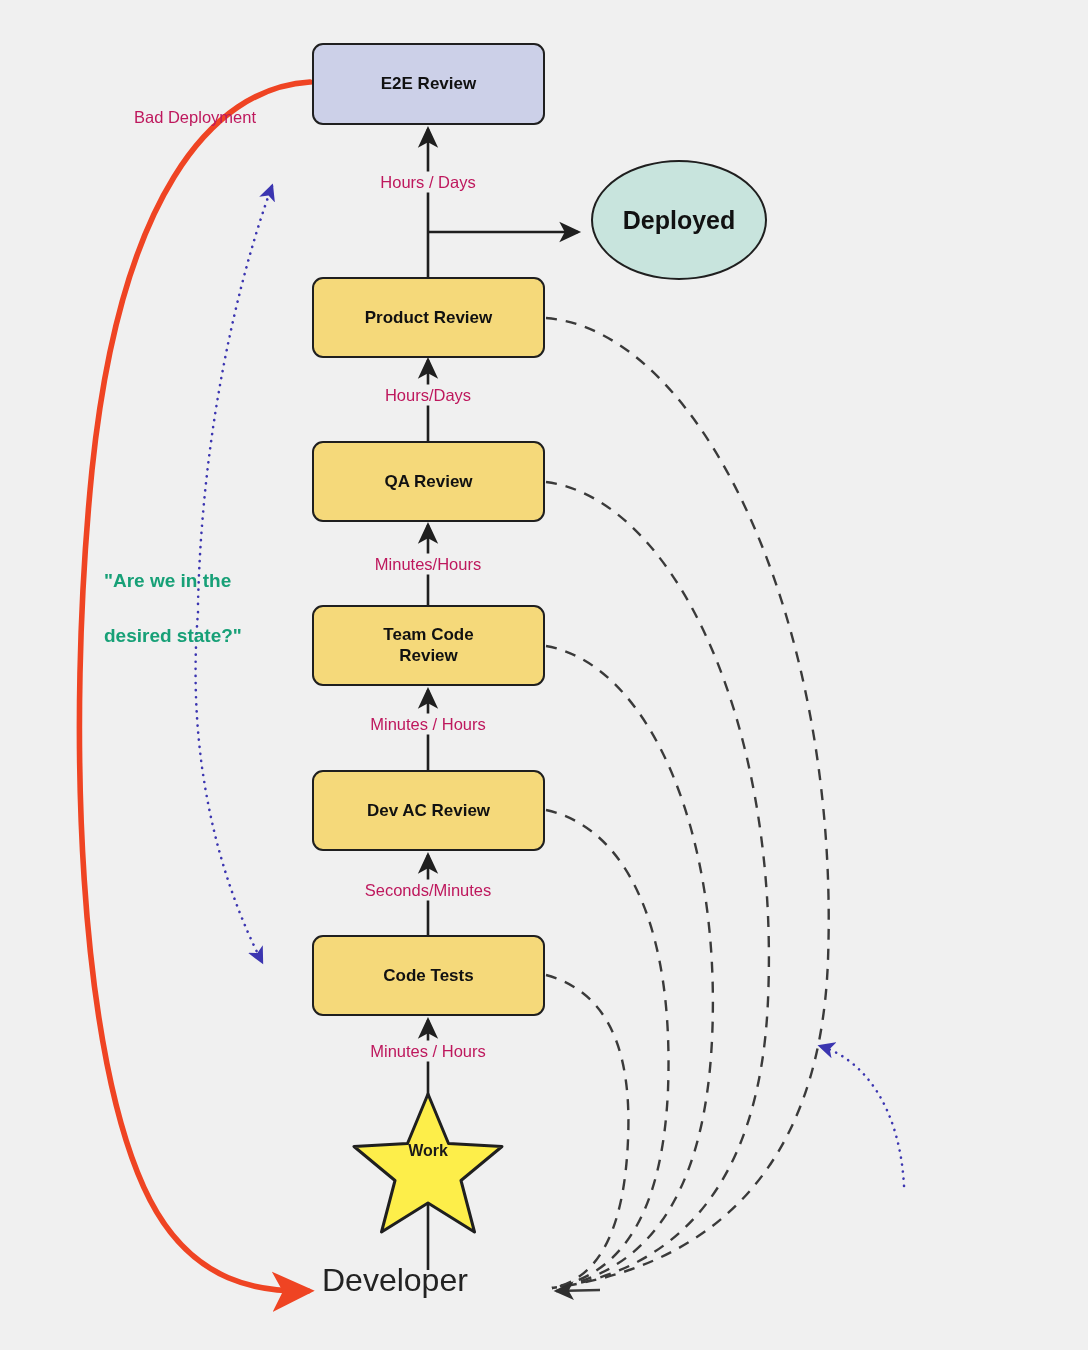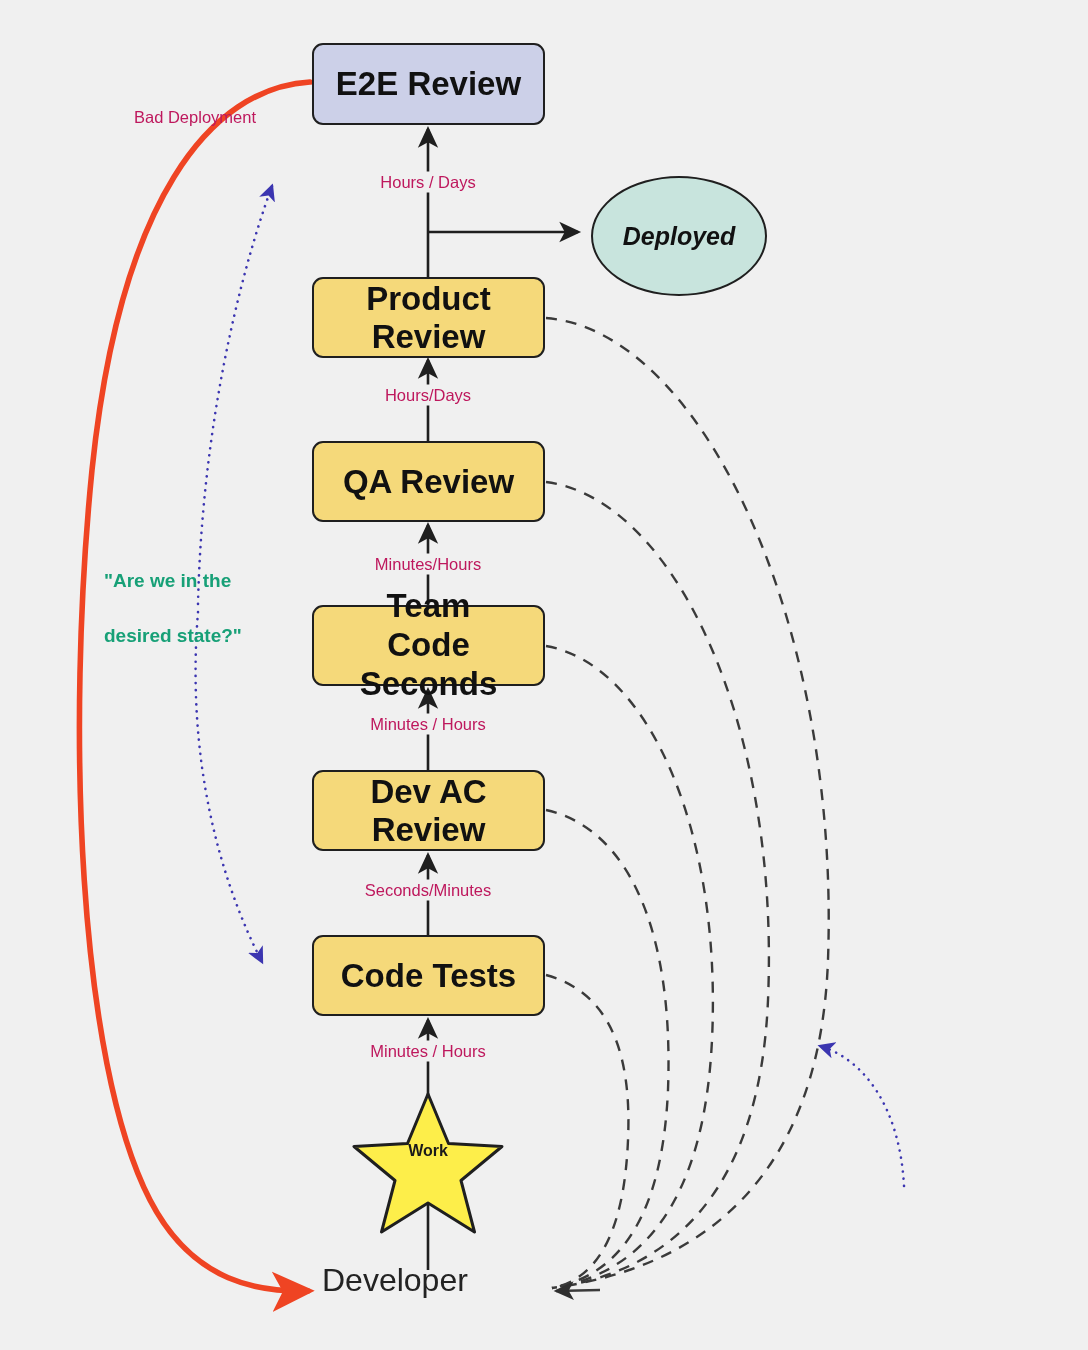--- a/index.html
+++ b/index.html
@@ -27,21 +27,21 @@
     position: absolute;
     box-sizing: border-box;
     border: 2.6px solid #1f1f1f;
     border-radius: 11px;
     display: flex;
     align-items: center;
     justify-content: center;
     text-align: center;
     color: #111111;
     font-weight: bold;
-    font-size: 33px;
+    font-size: 17px;
     line-height: 1.15;
     z-index: 6;
   }
   .node.yellow { background: #f5d97a; }
   .node.lavender { background: #ccd0e8; }
 
   .ellipse-node {
     position: absolute;
     box-sizing: border-box;
     background: #c8e4dd;
@@ -165,34 +165,34 @@
     <path d="M198,612 C186,760 220,880 262,962" stroke="#3b35b0" stroke-width="2.6" fill="none" stroke-dasharray="0.1 7" stroke-linecap="round" marker-end="url(#arrowBlueEnd)"></path>
     <path d="M198,604 C202,430 238,280 272,186" stroke="#3b35b0" stroke-width="2.6" fill="none" stroke-dasharray="0.1 7" stroke-linecap="round" marker-end="url(#arrowBlueEnd)"></path>
 
     <path d="M904,1186 C900,1110 866,1060 820,1046" stroke="#3b35b0" stroke-width="2.6" fill="none" stroke-dasharray="0.1 7" stroke-linecap="round" marker-end="url(#arrowBlueEnd)"></path>
   </svg>
 
   <div class="node lavender" style="left:312px; top:43px; width:233px; height:82px;">
     <span>E2E Review</span>
   </div>
 
-  <div class="ellipse-node" style="left:591px; top:176px; width:176px; height:120px;font-style:italic;">
+  <div class="ellipse-node" style="left:591px; top:160px; width:176px; height:120px;">
     <span>Deployed</span>
   </div>
 
   <div class="node yellow" style="left:312px; top:277px; width:233px; height:81px;">
     <span>Product Review</span>
   </div>
 
   <div class="node yellow" style="left:312px; top:441px; width:233px; height:81px;">
     <span>QA Review</span>
   </div>
 
   <div class="node yellow" style="left:312px; top:605px; width:233px; height:81px; line-height:1.18;">
-    <span style="display:block; max-width:150px;">Team Code Seconds</span>
+    <span style="display:block; max-width:150px;">Team Code Review</span>
   </div>
 
   <div class="node yellow" style="left:312px; top:770px; width:233px; height:81px;">
     <span>Dev AC Review</span>
   </div>
 
   <div class="node yellow" style="left:312px; top:935px; width:233px; height:81px;">
     <span>Code Tests</span>
   </div>
 

